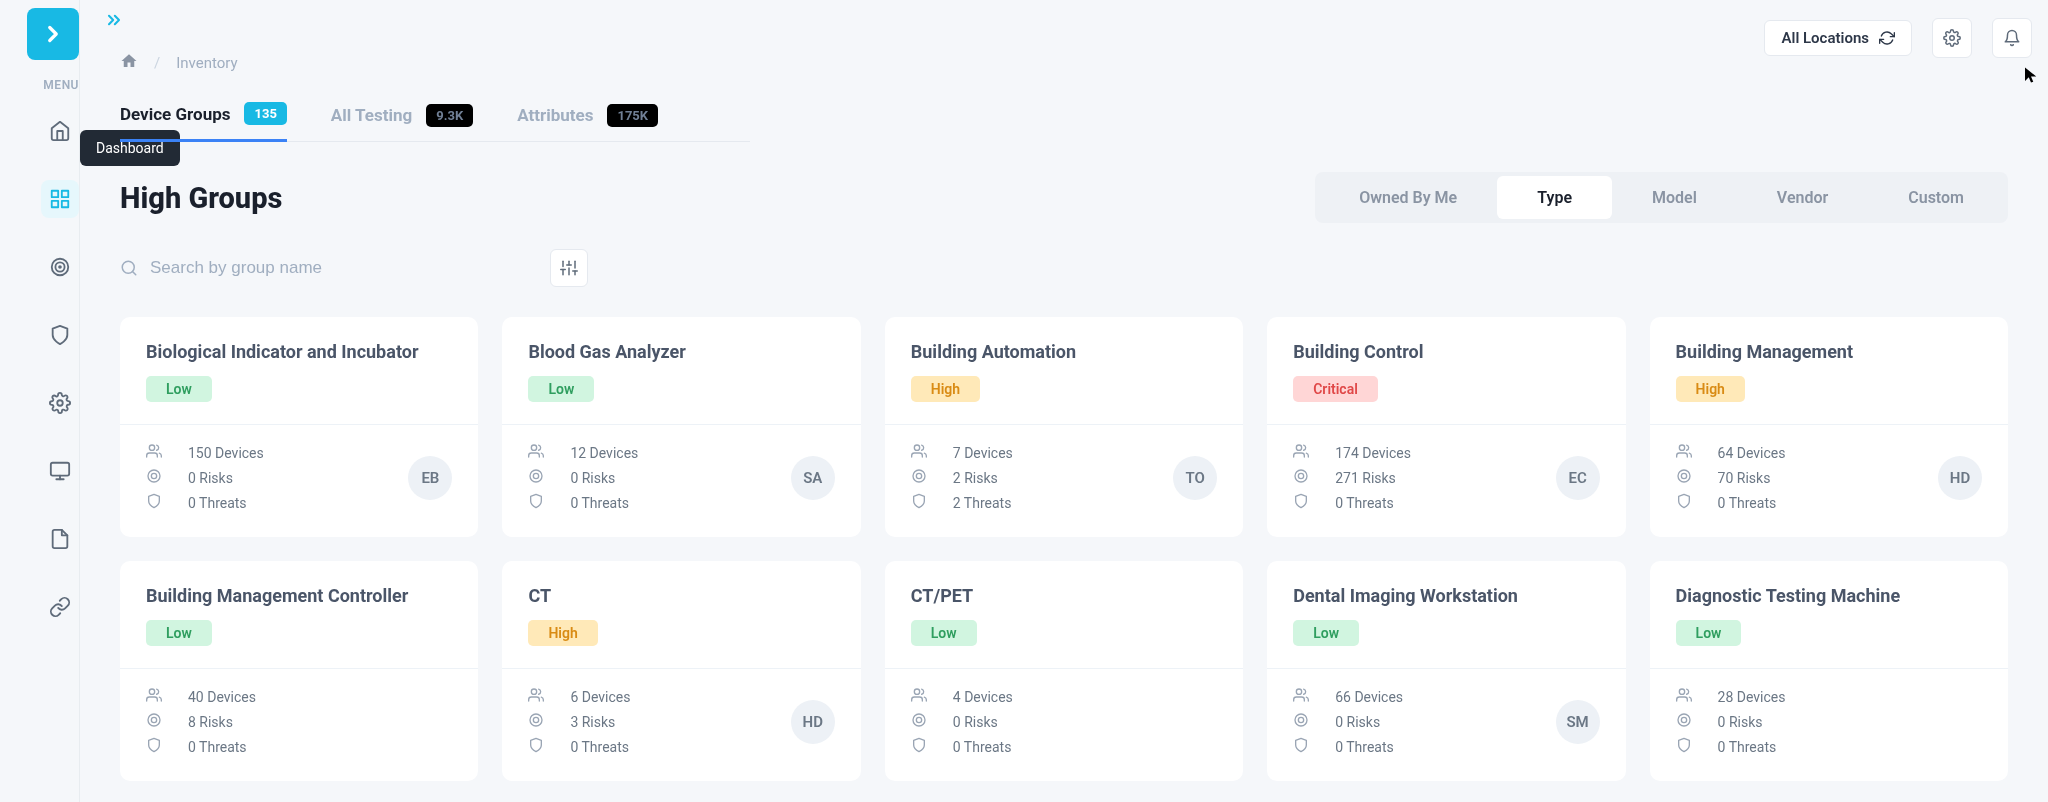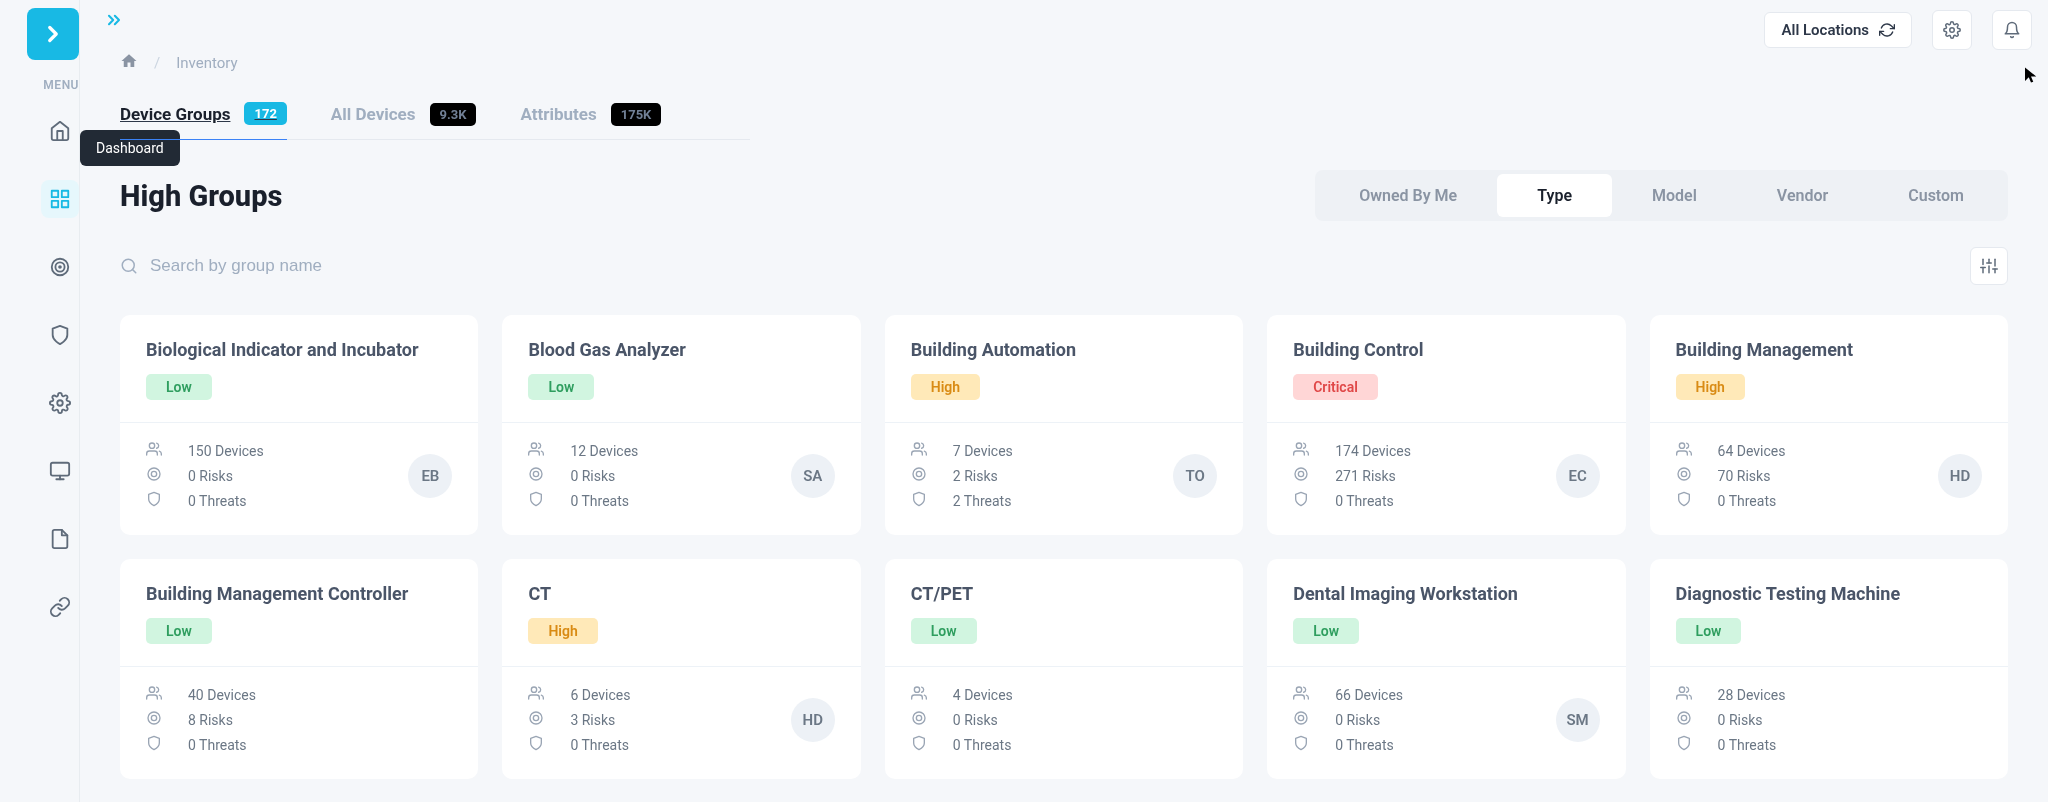--- a/index.html
+++ b/index.html
@@ -64,21 +64,21 @@
     padding: 0 20px;
   }
   .expand-btn {
     width: 28px; height: 28px;
     display: flex; align-items: center; justify-content: center;
     color: #18b9e4;
     cursor: pointer;
   }
   .top-right {
     position: absolute;
-    right: 16px; top: 10px;
+    right: 16px; top: 18px;
     display: flex;
     gap: 20px;
     align-items: center;
   }
   .location-pill {
     background: #fff;
     border: 1px solid #e5e9ef;
     border-radius: 6px;
     padding: 8px 16px;
     display: flex; align-items: center; gap: 10px;
@@ -130,21 +130,21 @@
     margin-bottom: 30px;
   }
   .tab {
     display: flex; align-items: center; gap: 14px;
     padding-bottom: 14px;
     cursor: pointer;
     margin-bottom: -1px;
   }
   .tab-label { font-size: 17px; font-weight: 700; color: #a0aec0; }
   .tab.active .tab-label { color: #1a202c; }
-  .tab.active { border-bottom: 1px solid #3b82f6; text-decoration: underline; }
+  .tab.active { border-bottom: 3px solid #3b82f6; }
   .badge {
     background: #000000;
     color: #718096;
     font-size: 13px;
     font-weight: 700;
     padding: 4px 10px;
     border-radius: 5px;
   }
   .badge.primary { background: #18b9e4; color: #fff; }
   
@@ -163,21 +163,21 @@
     padding: 12px 40px;
     font-size: 16px;
     font-weight: 600;
     color: #8a94a3;
     border-radius: 6px;
     cursor: pointer;
   }
   .filter-tab.active { background: #fff; color: #1a202c; }
   
   .search-row {
-    display: flex; align-items: center; justify-content: space-between;
+    display: flex; align-items: center; 
     margin-bottom: 30px;
   }
   .search-wrap {
     display: flex; align-items: center; gap: 12px;
     color: #a0aec0;
   }
   .search-input {
     border: none; background: transparent;
     font-size: 17px; color: #2d3748;
     width: 400px;
@@ -351,24 +351,24 @@
           <path d="M10 20v-6h4v6h5v-8h3L12 3 2 12h3v8z"></path>
         </svg>
     </span>
     <span class="sep">/</span>
     <span>Inventory</span>
   </div>
 
   <div class="tabs" id="tabs-container">
       <div class="tab active">
         <span class="tab-label">Device Groups</span>
-        <span class="badge primary">172</span>
+        <span class="badge primary">135</span>
       </div>
       <div class="tab">
-        <span class="tab-label">All Devices</span>
+        <span class="tab-label">All Testing</span>
         <span class="badge">9.3K</span>
       </div>
       <div class="tab">
         <span class="tab-label">Attributes</span>
         <span class="badge">175K</span>
       </div>
     </div>
 
   <div class="title-row">
     <div class="page-title">High Groups</div>

